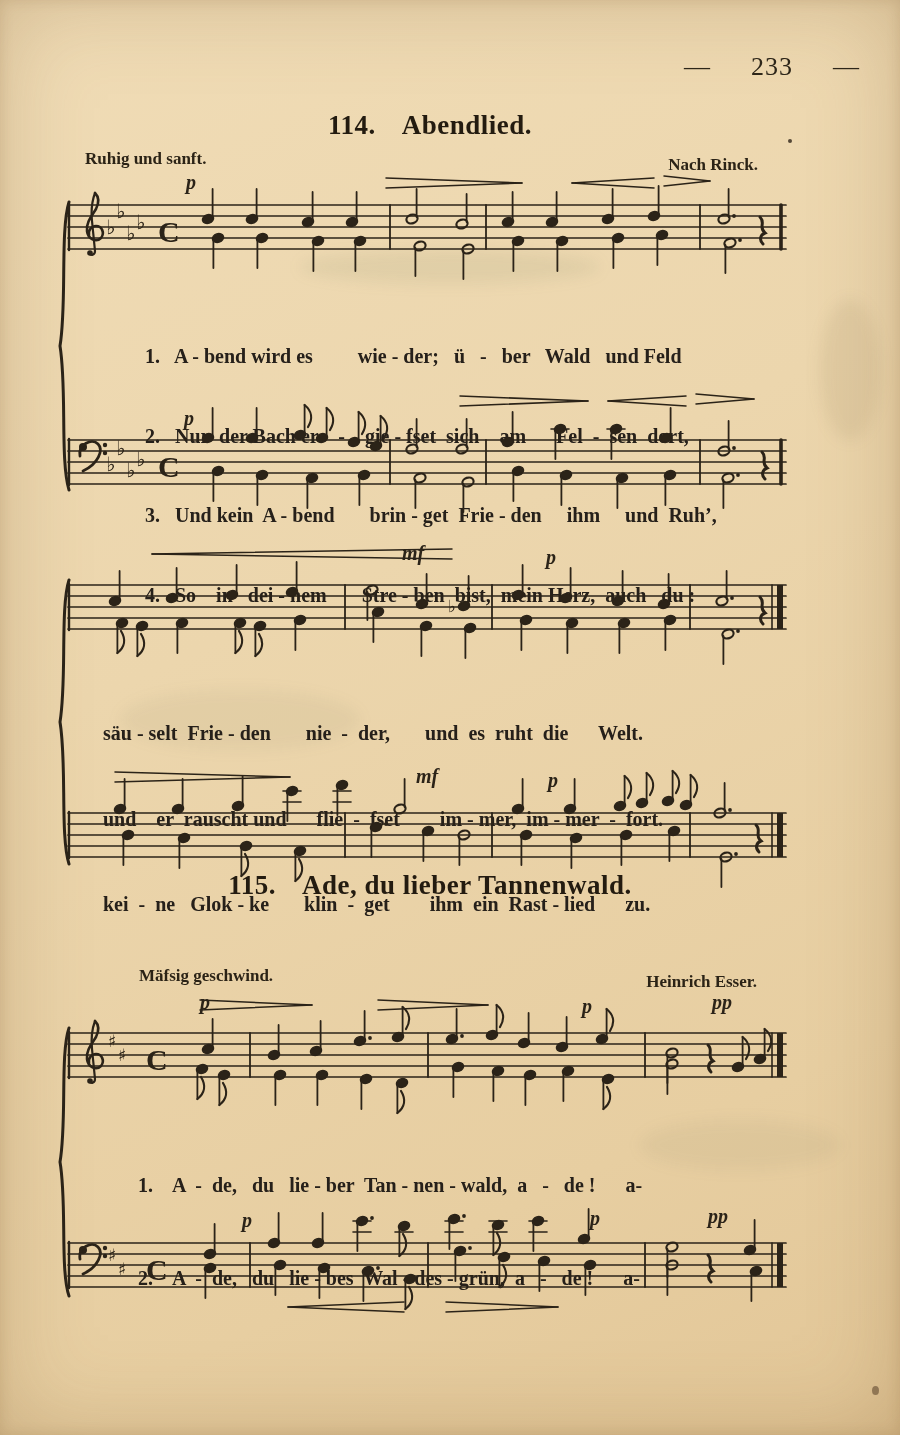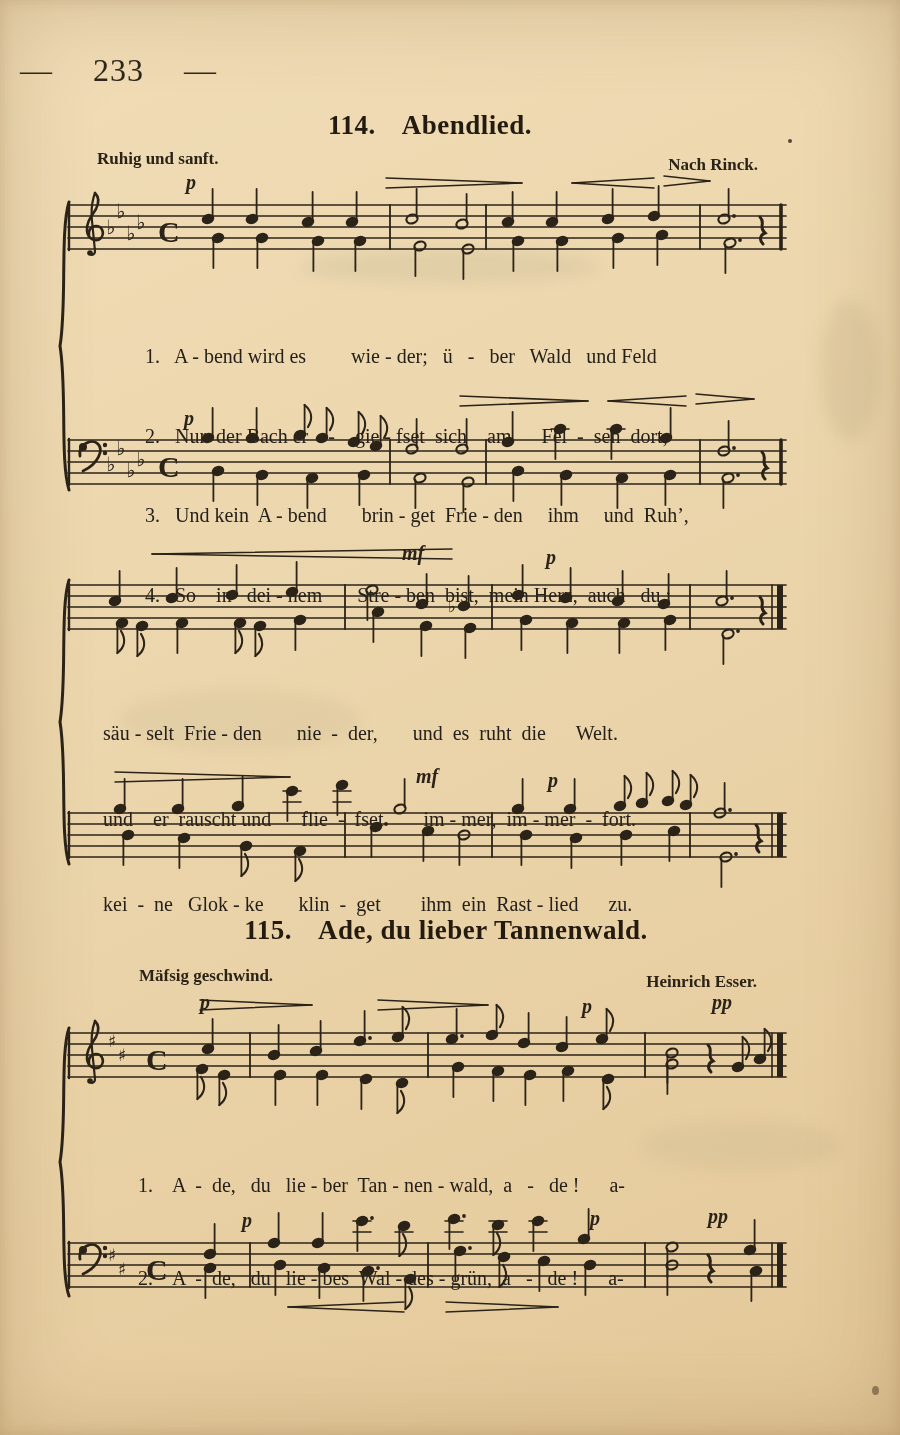--- a/index.html
+++ b/index.html
@@ -4,28 +4,28 @@
 <style>
   html,body{margin:0;padding:0;background:#b9a47e;}
   #page{
     position:relative;width:900px;height:1435px;overflow:hidden;
     background:linear-gradient(155deg,#f0dcb6 0%,#ecd6ad 40%,#e7cea1 78%,#e2c697 100%);
     box-shadow:inset 0 0 90px rgba(130,95,45,.28), inset 0 0 14px rgba(120,85,40,.18);
     font-family:"Liberation Serif","DejaVu Serif",serif;color:#261f15;
   }
   .abs{position:absolute;}
   .stain{position:absolute;border-radius:50%;filter:blur(7px);pointer-events:none;}
-  #pagenum{top:52px;left:0;width:880px;text-align:left;font-size:32px;letter-spacing:1px;color:#2d2619;}
+  #pagenum{top:52px;left:0;width:880px;text-align:right;font-size:26px;letter-spacing:1px;color:#2d2619;}
   #pagenum span{margin:0 20px;}
   .songtitle{left:0;width:860px;text-align:center;font-weight:bold;font-size:27px;letter-spacing:.5px;color:#231b10;}
   .songtitle .num{margin-right:26px;}
   .tempoline{left:0;width:900px;font-weight:bold;font-size:17px;color:#2b2316;}
-  .tempoline .tempo{position:absolute;left:97px;top:0;}
+  .tempoline .tempo{position:absolute;left:85px;top:0;}
   .tempoline .credit{position:absolute;right:142px;top:6px;}
-  .verses{white-space:pre;font-size:20px;line-height:26.5px;color:#26201a;}
+  .verses{white-space:pre;font-size:20px;line-height:26.5px;color:#26201a;font-weight:bold;}
   .verses div{min-height:26px;}
   svg.staff{position:absolute;overflow:visible;}
   svg.brace{position:absolute;overflow:visible;}
 </style>
 </head>
 <body>
 
 <div id="page">
 
   <div class="stain" style="left:300px;top:250px;width:300px;height:34px;background:rgba(115,125,85,.10);"></div>
@@ -389,21 +389,21 @@
       <ellipse cx="660" cy="48" rx="5.7" ry="4.3" transform="rotate(-18 660 48)" fill="none" stroke="#2b2318" stroke-width="2.2"></ellipse>
       <line x1="664.6" y1="46" x2="664.6" y2="18" stroke="#2b2318" stroke-width="1.8" stroke-linecap="round"></line>
       <circle cx="670" cy="45" r="1.9" fill="#2b2318"></circle>
       <ellipse cx="666" cy="92" rx="5.7" ry="4.3" transform="rotate(-18 666 92)" fill="none" stroke="#2b2318" stroke-width="2.2"></ellipse>
       <line x1="661.4" y1="94" x2="661.4" y2="122" stroke="#2b2318" stroke-width="1.8" stroke-linecap="round"></line>
       <circle cx="676" cy="89" r="1.9" fill="#2b2318"></circle>
       <path d="M 696 60 C 702 66 694 70 701 76
         C 696 78 695 83 699 87" fill="none" stroke="#2b2318" stroke-width="3" stroke-linecap="round"></path>
     </svg>
 
-  <div class="abs songtitle" style="top:915px;padding-left:16px;">
+  <div class="abs songtitle" style="top:870px;">
     <span class="num">115.</span><span>Ade, du lieber Tannenwald.</span>
   </div>
   <div class="abs tempoline" style="top:966px;">
     <span class="tempo" style="left:95px;margin-left:44px;">Mäfsig geschwind.</span>
     <span class="credit" style="right:143px;">Heinrich Esser.</span>
   </div>
 
   <svg class="brace" style="left:56px;top:1026px;" width="18" height="274">
     <path d="M13,2 C4,28 11,96 4,136 C11,176 4,244 13,270" fill="none" stroke="#2b2318" stroke-width="3" stroke-linecap="round"></path>
   </svg>

